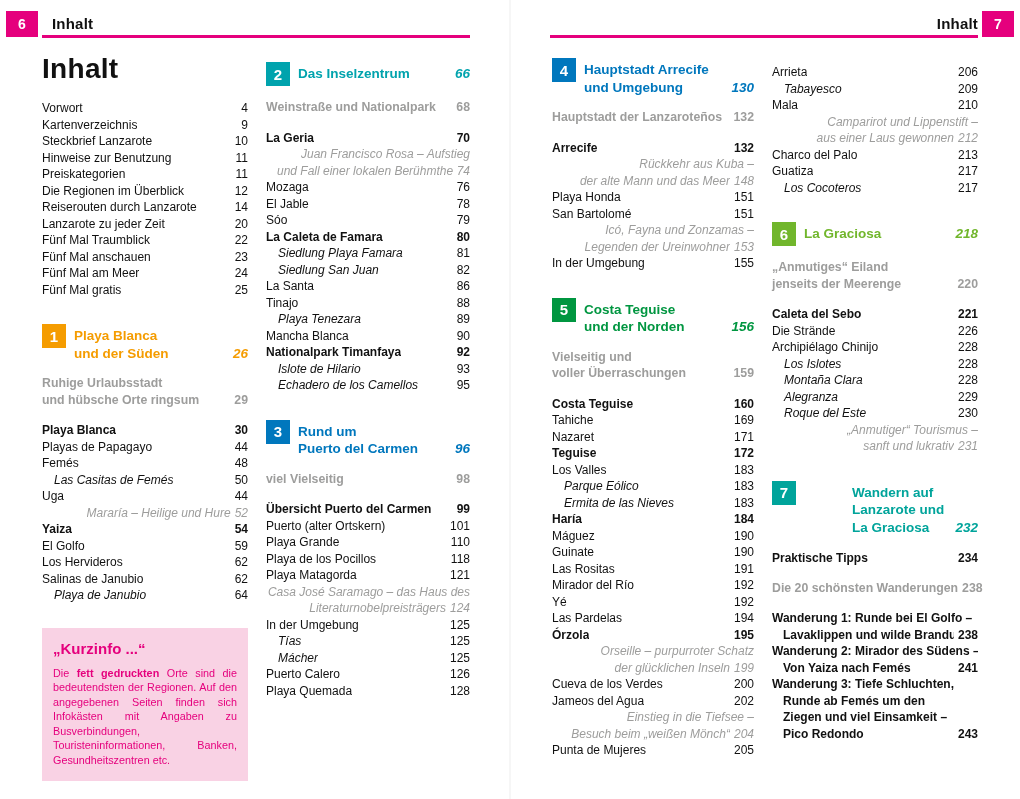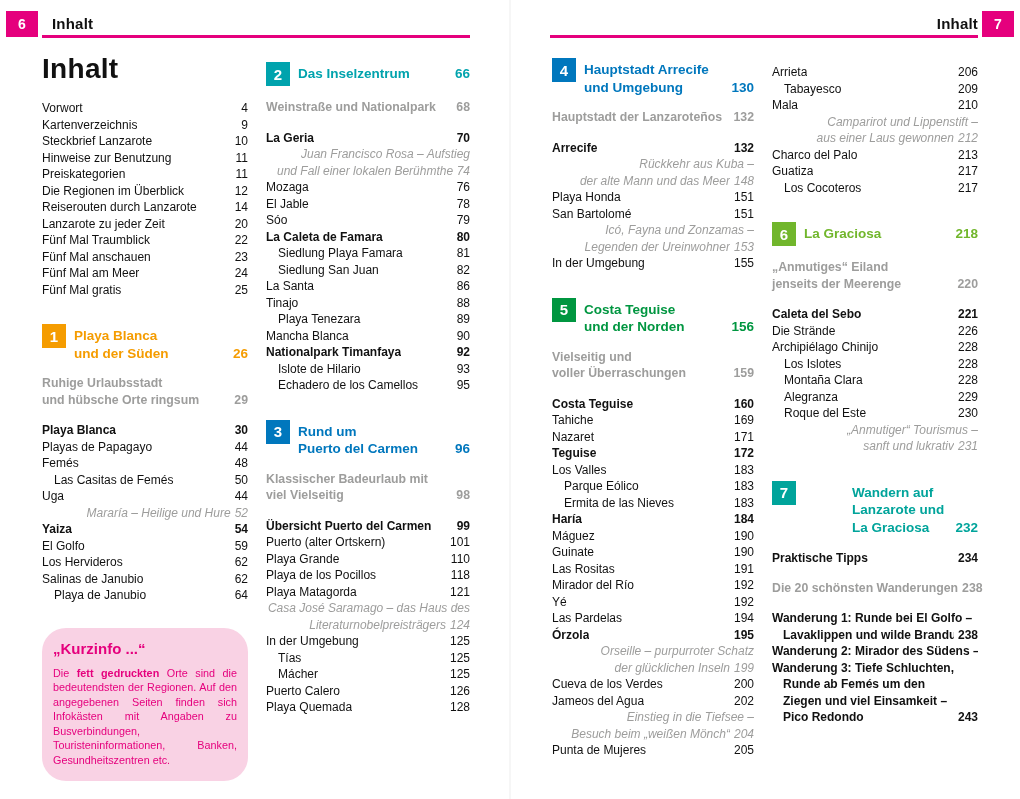--- a/index.html
+++ b/index.html
@@ -27,38 +27,38 @@
   .block-section { margin-top:26px; display:flex; gap:8px; }
   .block-subtitle { margin-top:13px; }
   .block-rows { margin-top:14px; }
   .col > :first-child { margin-top:0; }
 
   
   .row { display:flex; justify-content:space-between; font-size:12px; line-height:16.5px; white-space:nowrap; }
   .row .lbl { flex:0 1 auto; min-width:0; overflow:hidden; }
   .row .pg { flex:none; margin-left:4px; }
   .row.bold { font-weight:bold; }
-  .row.indent .lbl { padding-left:12px; }
+  .row.indent .lbl { padding-left:12px;font-style:italic; }
   .row.cont .lbl { padding-left:11px; }
   .row.italic { font-style:italic; color:var(--gray,#9d9d9c);justify-content:flex-end; }
 
   
   .secnum { width:24px; height:24px; flex:none; color:#fff; font-weight:bold; font-size:15px;
     display:flex; align-items:center; justify-content:center; }
   .secright { flex:1; min-width:0; font-weight:bold; font-size:13.5px; line-height:17.5px; padding-top:3px; }
   .secline { display:flex; justify-content:space-between; white-space:nowrap; }
-  .secline .secpg { flex:none; margin-left:4px; }
+  .secline .secpg { flex:none; margin-left:4px;font-style:italic; }
 
   
   .subline { display:flex; justify-content:space-between; font-weight:bold;
     color:var(--gray,#9d9d9c); font-size:12.3px; line-height:16.5px; white-space:nowrap; }
   .subline .subpg { flex:none; margin-left:4px; }
 
   
-  .infobox { background:var(--pinklight,#f9d2e4); padding:12px 11px 14px; margin-top:24px;border-radius:24px; }
+  .infobox { background:var(--pinklight,#f9d2e4); padding:12px 11px 14px; margin-top:24px; }
   .infobox-title { color:var(--pink,#e5007d); font-weight:bold; font-size:15px; margin-bottom:9px; }
   .infobox-text { color:var(--pink,#e5007d); font-size:10.8px; line-height:14.5px; text-align:justify; }
   .infobox-text .b { font-weight:bold; }
 </style>
 </head>
 <body style="--pink: #e5007d; --pinklight: #f9d2e4; --gray: #9d9d9c;">
 
 <div class="gutter"></div>
 
 <div class="pnum" style="left:6px">6</div>
@@ -281,23 +281,20 @@
           <span>Rund um</span>
         </div>
         <div class="secline">
           <span>Puerto del Carmen</span>
           <span class="secpg">96</span>
         </div>
       </div>
     </div>
     <div class="block block-subtitle">
       <div class="subline">
-        <span>Klassischer Badeurlaub mit</span>
-      </div>
-      <div class="subline">
         <span>viel Vielseitig</span>
         <span class="subpg">98</span>
       </div>
     </div>
     <div class="block block-rows">
       <div class="row bold">
         <span class="lbl">Übersicht Puerto del Carmen</span>
         <span class="pg">99</span>
       </div>
       <div class="row normal">
@@ -626,20 +623,24 @@
       <div class="row bold">
         <span class="lbl">Wanderung 1: Runde bei El Golfo –</span>
       </div>
       <div class="row bold cont">
         <span class="lbl">Lavaklippen und wilde Brandung</span>
         <span class="pg">238</span>
       </div>
       <div class="row bold">
         <span class="lbl">Wanderung 2: Mirador des Südens –</span>
       </div>
+      <div class="row bold cont">
+        <span class="lbl">Von Yaiza nach Femés</span>
+        <span class="pg">241</span>
+      </div>
       <div class="row bold">
         <span class="lbl">Wanderung 3: Tiefe Schluchten,</span>
       </div>
       <div class="row bold cont">
         <span class="lbl">Runde ab Femés um den</span>
       </div>
       <div class="row bold cont">
         <span class="lbl">Ziegen und viel Einsamkeit –</span>
       </div>
       <div class="row bold cont">

